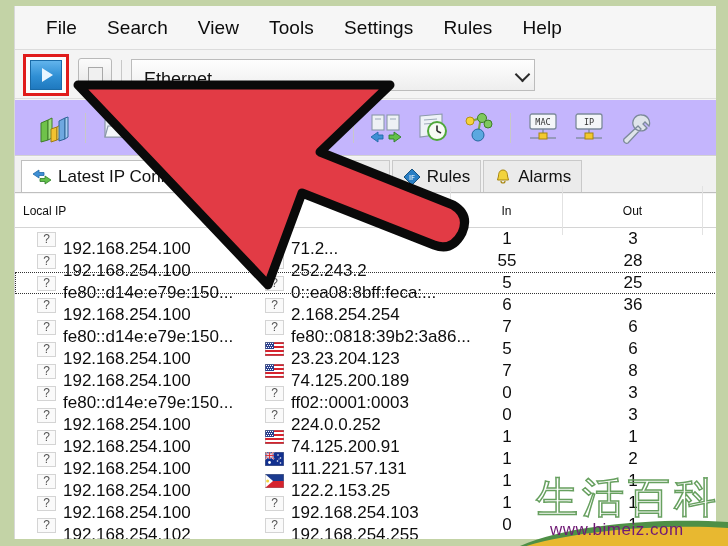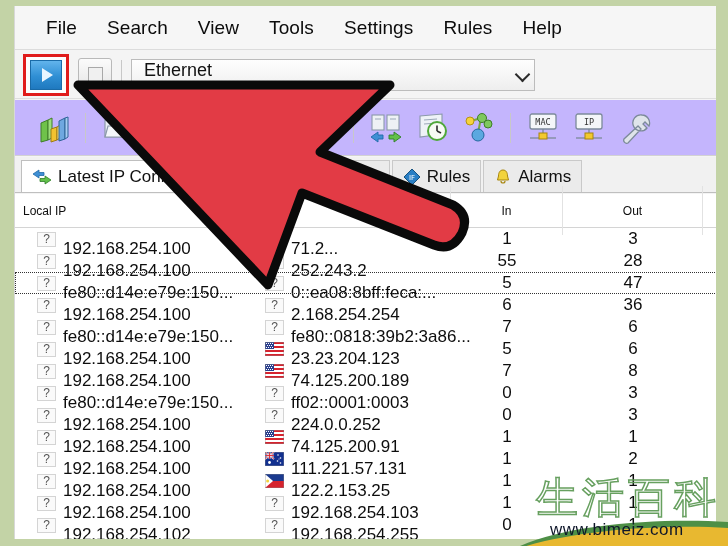--- a/index.html
+++ b/index.html
@@ -103,21 +103,21 @@
     width: 1px; height: 30px;
     background: #c8c8c8;
     margin: 0 9px;
     flex: 0 0 auto;
   }
 
   .adapter-select {
     width: 404px; height: 32px;
     background: linear-gradient(180deg,#fefefe,#eeeeee);
     border: 1px solid #bcbcbc;
-    display: flex; align-items: flex-start;
+    display: flex; align-items: flex-end;
     padding: 0 8px 0 12px;
     position: relative;
     flex: 0 0 auto;
   }
   .adapter-label { font-size: 18px; color: #111; }
   .chev {
     position: absolute; right: 12px; top: 50%;
     transform: translateY(-60%);
     width: 0; height: 0;
   }
@@ -267,21 +267,21 @@
     color: transparent;
     -webkit-text-stroke: 1.5px #5f9b57;
     font-family: "DejaVu Sans", sans-serif;
     opacity: 0.95;
     white-space: nowrap;
   }
   .wm-url {
     position: absolute;
     left: 22px; top: 52px;
     font-size: 17px;
-    color: #0f172a;
+    color: #701a75;
     font-family: "Liberation Sans", sans-serif;
     letter-spacing: 0.5px;
   }
   .wm-swoosh {
     position: absolute;
     left: -8px; top: 48px;
     width: 208px; height: 32px;
   }
 </style>
 </head>
@@ -537,21 +537,21 @@
           <div class="row focused">
             <div class="cell-local">
               <span class="ipicon">?</span>
               <span class="iptext">fe80::d14e:e79e:150...</span>
             </div>
             <div class="cell-remote">
               <span class="ipicon">?</span>
               <span class="iptext">0::ea08:8bff:feca:...</span>
             </div>
             <div class="cell-in">5</div>
-            <div class="cell-out">47</div>
+            <div class="cell-out">25</div>
           </div>
           <div class="row">
             <div class="cell-local">
               <span class="ipicon">?</span>
               <span class="iptext">192.168.254.100</span>
             </div>
             <div class="cell-remote">
               <span class="ipicon">?</span>
               <span class="iptext">2.168.254.254</span>
             </div>

